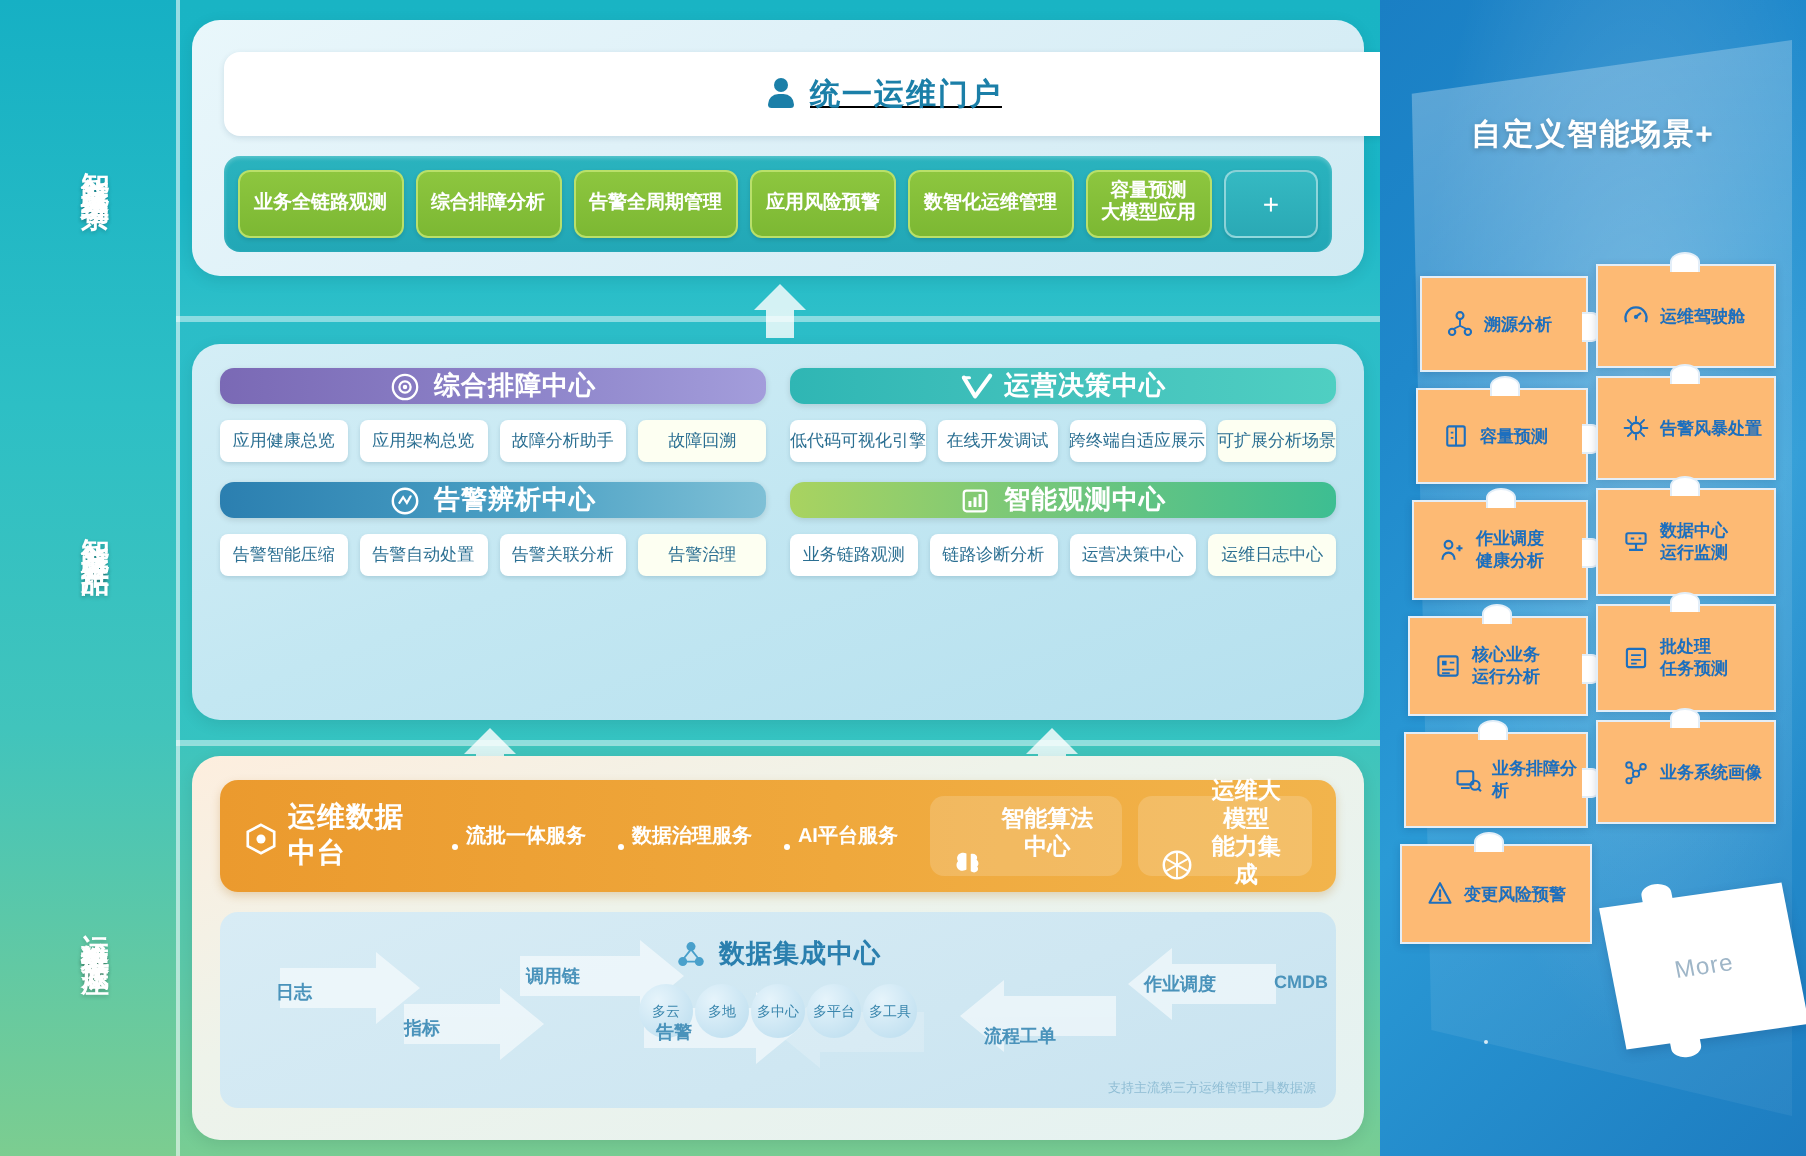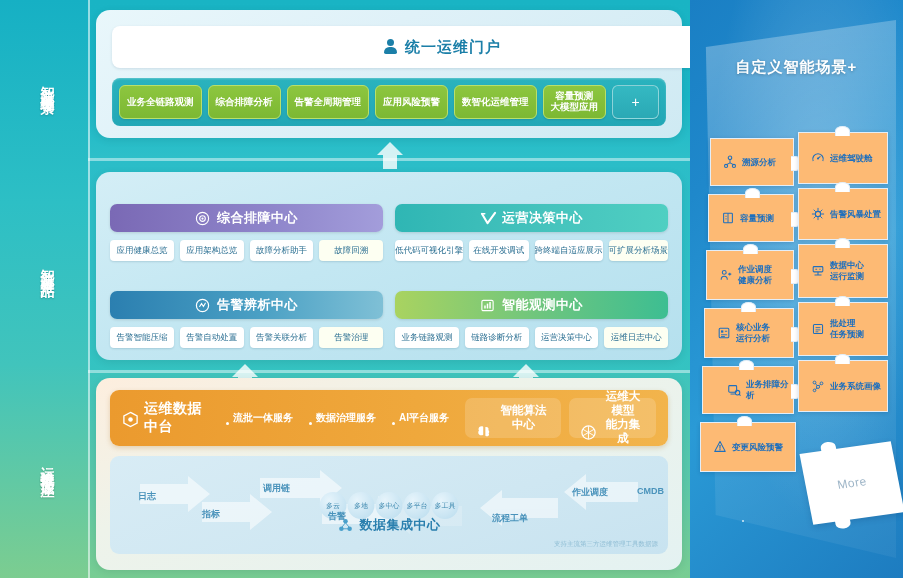--- a/index.html
+++ b/index.html
@@ -36,21 +36,21 @@
 
   
   .panel { position:absolute; border-radius:14px; }
 
   
   .s1 { left:96px; top:10px; width:586px; height:128px;
         background:linear-gradient(150deg,#e9f7fb 0%,#dff1f8 40%,#cfeaf3 100%);
         box-shadow:0 2px 8px rgba(0,0,0,.09); }
   .portal-bar { position:absolute; left:16px; top:16px; width:660px; height:42px;
         background:#fff; border-radius:8px; display:flex; align-items:center;
-        justify-content:center; gap:8px; box-shadow:0 1px 3px rgba(0,60,90,.12); }
+        justify-content:center; gap:8px; box-shadow:0 1px 3px rgba(0,60,90,.12);text-decoration:underline; }
   .portal-title { color:#1b7fa8; font-size:15px; font-weight:bold; letter-spacing:1px; }
   .person-icon { width:14px; height:16px; position:relative; display:inline-block; }
   .person-icon i { position:absolute; background:#1b7fa8; }
   .person-icon i:nth-child(1){ width:7px;height:7px;border-radius:50%;left:3.5px;top:0; }
   .person-icon i:nth-child(2){ width:13px;height:7px;border-radius:6px 6px 2px 2px;left:0.5px;top:8px; }
 
   .green-tray { position:absolute; left:16px; top:68px; width:554px; height:48px;
         background:linear-gradient(180deg,#2ab3be 0%,#22a7b6 100%);
         border-radius:8px; display:flex; align-items:center; gap:6px; padding:0 7px;
         box-shadow:inset 0 1px 2px rgba(255,255,255,.25); }
@@ -66,23 +66,23 @@
                border-bottom:13px solid rgba(255,255,255,.80); }
   .arw .stem { width:14px;height:14px;background:rgba(255,255,255,.80); margin-left:6px; }
 
   
   .s2 { left:96px; top:172px; width:586px; height:188px;
         background:linear-gradient(160deg,#d4eef6 0%,#c3e7f2 45%,#b5e0ee 100%);
         box-shadow:0 2px 8px rgba(0,0,0,.09); }
   .prodgrid { position:absolute; left:14px; top:12px; width:558px;
               display:grid; grid-template-columns:1fr 1fr; gap:10px 12px; }
   .prodcard { }
-  .prodhead { height:28px; border-radius:7px; display:flex; align-items:center;
+  .prodhead { height:18px; border-radius:7px; display:flex; align-items:center;
               justify-content:center; gap:7px; color:#fff; font-size:13px; font-weight:bold;
-              letter-spacing:.5px; box-shadow:0 1px 3px rgba(0,0,0,.12);margin-top:20px; }
+              letter-spacing:.5px; box-shadow:0 1px 3px rgba(0,0,0,.12); }
   .ph-purple { background:linear-gradient(90deg,#7a69b5 0%,#8f86cb 60%,#a39ddb 100%); }
   .ph-teal   { background:linear-gradient(90deg,#2fb6b4 0%,#45c3bd 55%,#4fcfc2 100%); }
   .ph-blue   { background:linear-gradient(90deg,#2b7fb0 0%,#4aa0c4 55%,#7fc0d6 100%); }
   .ph-green  { background:linear-gradient(90deg,#a9d360 0%,#6cc57f 55%,#3dbe92 100%); }
   .chips { display:flex; gap:6px; margin-top:8px; }
   .chip { flex:1; height:21px; background:#fff; border-radius:4px; color:#2b6f92;
           font-size:8.5px; display:flex; align-items:center; justify-content:center;
           box-shadow:0 1px 2px rgba(0,60,90,.15); white-space:nowrap; }
   .chip.hl { background:#fdfff2; }
   .hicon { width:15px;height:15px; display:inline-block; position:relative; }
@@ -103,21 +103,21 @@
   .ob-pill { height:40px; background:rgba(255,255,255,.17); border-radius:7px;
              display:flex; align-items:center; gap:6px; padding:0 11px; color:#fff;
              font-size:11.5px; font-weight:bold; white-space:pre-line; line-height:1.2;
              text-align:center; }
 
   .dic { position:absolute; left:14px; top:78px; width:558px; height:98px;
          background:linear-gradient(160deg,#d8ecf5 0%,#cfe7f2 60%,#c8e3f0 100%);
          border-radius:9px; overflow:hidden; }
   .dic-title { position:absolute; left:0; right:0; top:12px; text-align:center;
                color:#2a7fae; font-size:13px; font-weight:bold; letter-spacing:.5px;
-               display:flex; align-items:center; justify-content:center; gap:7px;margin-top:48px; }
+               display:flex; align-items:center; justify-content:center; gap:7px; }
   .multi-row { position:absolute; left:50%; transform:translateX(-50%); top:36px;
                display:flex; gap:1px; }
   .mbubble { width:27px;height:27px;border-radius:50%;
              background:radial-gradient(circle at 35% 30%,#e6f4fb,#b9dcee);
              color:#3a86ad; font-size:7px; display:flex; align-items:center;
              justify-content:center; }
   .flowtxt { position:absolute; color:#4a93bb; font-size:9px; font-weight:bold; }
   .note { position:absolute; right:10px; bottom:5px; color:#8fbdd4; font-size:6.5px; }
 
   

